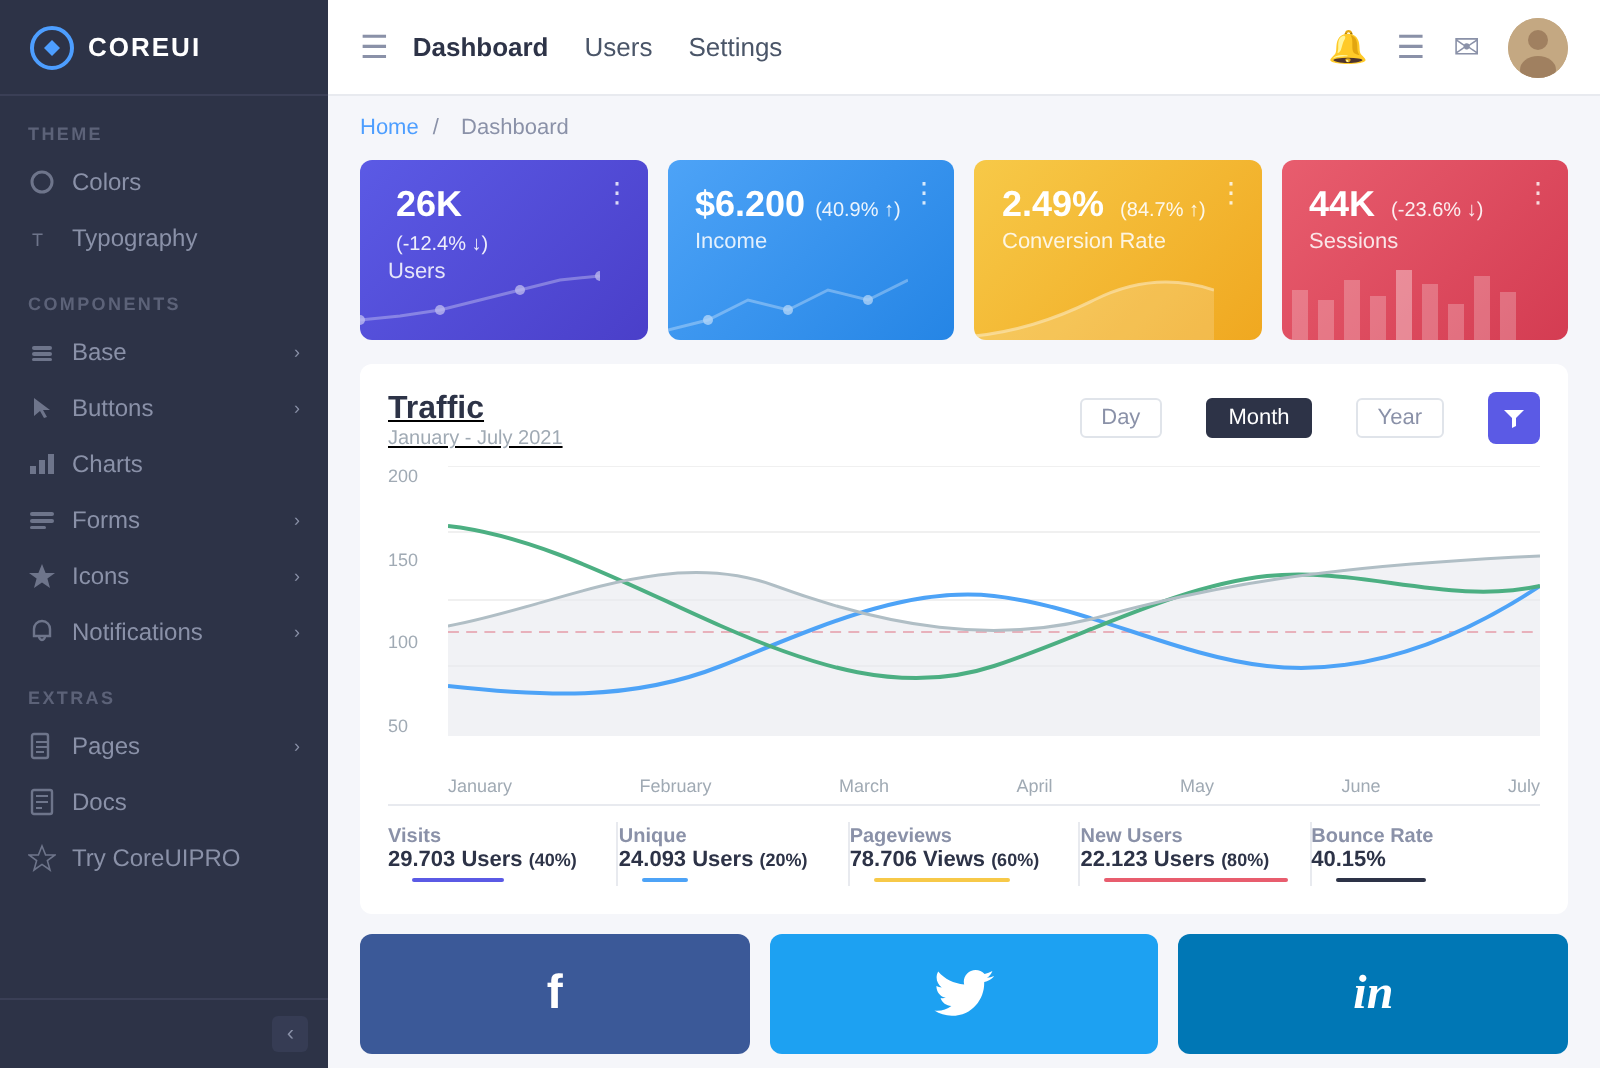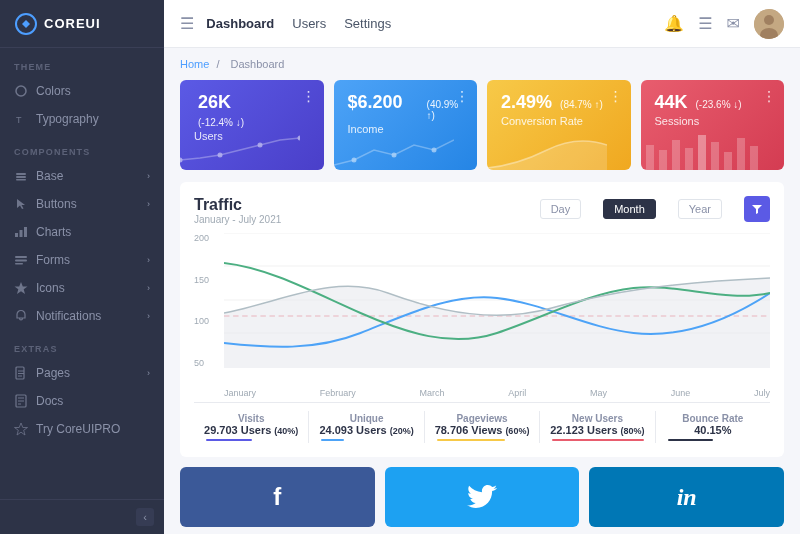--- a/index.html
+++ b/index.html
@@ -46,37 +46,37 @@
     .stat-card.red { background: linear-gradient(135deg, #e85d6e 0%, #d43c52 100%); }
     .stat-card-dots { position: absolute; top: 8px; right: 8px; font-size: 14px; cursor: pointer; opacity: 0.8; }
     .stat-value { font-size: 18px; font-weight: 700; }
     .stat-change { font-size: 10px; opacity: 0.9; margin-left: 4px; }
     .stat-label { font-size: 11px; opacity: 0.85; margin-top: 2px; }
     .stat-chart { position: absolute; bottom: 0; left: 0; right: 0; height: 40px; opacity: 0.6; }
 
     
     .traffic-section { background: #fff; border-radius: 6px; padding: 14px; margin-bottom: 10px; }
     .traffic-header { display: flex; align-items: flex-start; margin-bottom: 8px; }
-    .traffic-title-block { flex: 1; }
+    .traffic-title-block { flex: 1; text-decoration: underline; }
     .traffic-title { font-size: 16px; font-weight: 600; color: #2d3347; }
     .traffic-subtitle { font-size: 10px; color: #a0aab4; }
     .traffic-controls { display: flex; align-items: center; gap: 22px; }
     .traffic-btn { background: none; border: 1px solid #e0e4ea; color: #8a91a8; font-size: 11px; padding: 3px 10px; border-radius: 3px; cursor: pointer; }
     .traffic-btn.active { background: #2d3347; color: #fff; border-color: #2d3347; }
     .traffic-filter-btn { background: #5b5ae5; border: none; color: #fff; width: 26px; height: 26px; border-radius: 4px; cursor: pointer; display: flex; align-items: center; justify-content: center; font-size: 13px; }
 
     
     .chart-container { position: relative; height: 165px; }
     .chart-yaxis { position: absolute; left: 0; top: 0; bottom: 30px; display: flex; flex-direction: column; justify-content: space-between; font-size: 9px; color: #a0aab4; padding-right: 4px; width: 28px; }
     .chart-area { position: absolute; left: 30px; right: 0; top: 0; bottom: 30px; }
     .chart-xaxis { position: absolute; left: 30px; right: 0; bottom: 0; display: flex; justify-content: space-between; font-size: 9px; color: #a0aab4; }
 
     
     .stats-bottom { display: flex; border-top: 1px solid #e8eaef; padding-top: 8px; margin-top: 4px; }
-    .stat-bottom-item { flex: 1; text-align: center; padding: 2px 0; border-right: 1px solid #e8eaef; }
+    .stat-bottom-item { flex: 1; padding: 2px 0; border-right: 1px solid #e8eaef; }
     .stat-bottom-item:last-child { border-right: none; }
     .stat-bottom-label { font-size: 10px; color: #8a91a8; font-weight: 600; }
     .stat-bottom-value { font-size: 11px; color: #2d3347; font-weight: 600; }
     .stat-bottom-sub { font-size: 9px; }
     .stat-bottom-bar { height: 2px; margin: 3px 12px 0; border-radius: 2px; }
 
     
     .social-row { display: flex; gap: 10px; }
     .social-card { flex: 1; border-radius: 6px; padding: 16px; display: flex; align-items: center; justify-content: center; cursor: pointer; min-height: 52px; }
     .social-card.facebook { background: #3b5998; }
@@ -234,21 +234,21 @@
           <polyline points="0,30 20,28 40,25 60,20 80,15 100,10 120,8" fill="none" stroke="rgba(255,255,255,0.5)" stroke-width="1.5"></polyline>
           <circle cx="0" cy="30" r="2.5" fill="white" opacity="0.8"></circle>
           <circle cx="40" cy="25" r="2.5" fill="white" opacity="0.8"></circle>
           <circle cx="80" cy="15" r="2.5" fill="white" opacity="0.8"></circle>
           <circle cx="120" cy="8" r="2.5" fill="white" opacity="0.8"></circle>
         </svg>
       </div>
 
       <div class="stat-card blue">
         <div class="stat-card-dots">⋮</div>
-        <div style="display:flex;align-items:baseline;gap:20px;">
+        <div style="display:flex;align-items:baseline;gap:1px;">
           <span class="stat-value">$6.200</span>
           <span class="stat-change">(40.9% ↑)</span>
         </div>
         <div class="stat-label">Income</div>
         <svg class="stat-chart" viewBox="0 0 120 40" preserveAspectRatio="none">
           <polyline points="0,35 20,30 40,20 60,25 80,15 100,20 120,10" fill="none" stroke="rgba(255,255,255,0.5)" stroke-width="1.5"></polyline>
           <circle cx="20" cy="30" r="2.5" fill="white" opacity="0.8"></circle>
           <circle cx="60" cy="25" r="2.5" fill="white" opacity="0.8"></circle>
           <circle cx="100" cy="20" r="2.5" fill="white" opacity="0.8"></circle>
         </svg>

